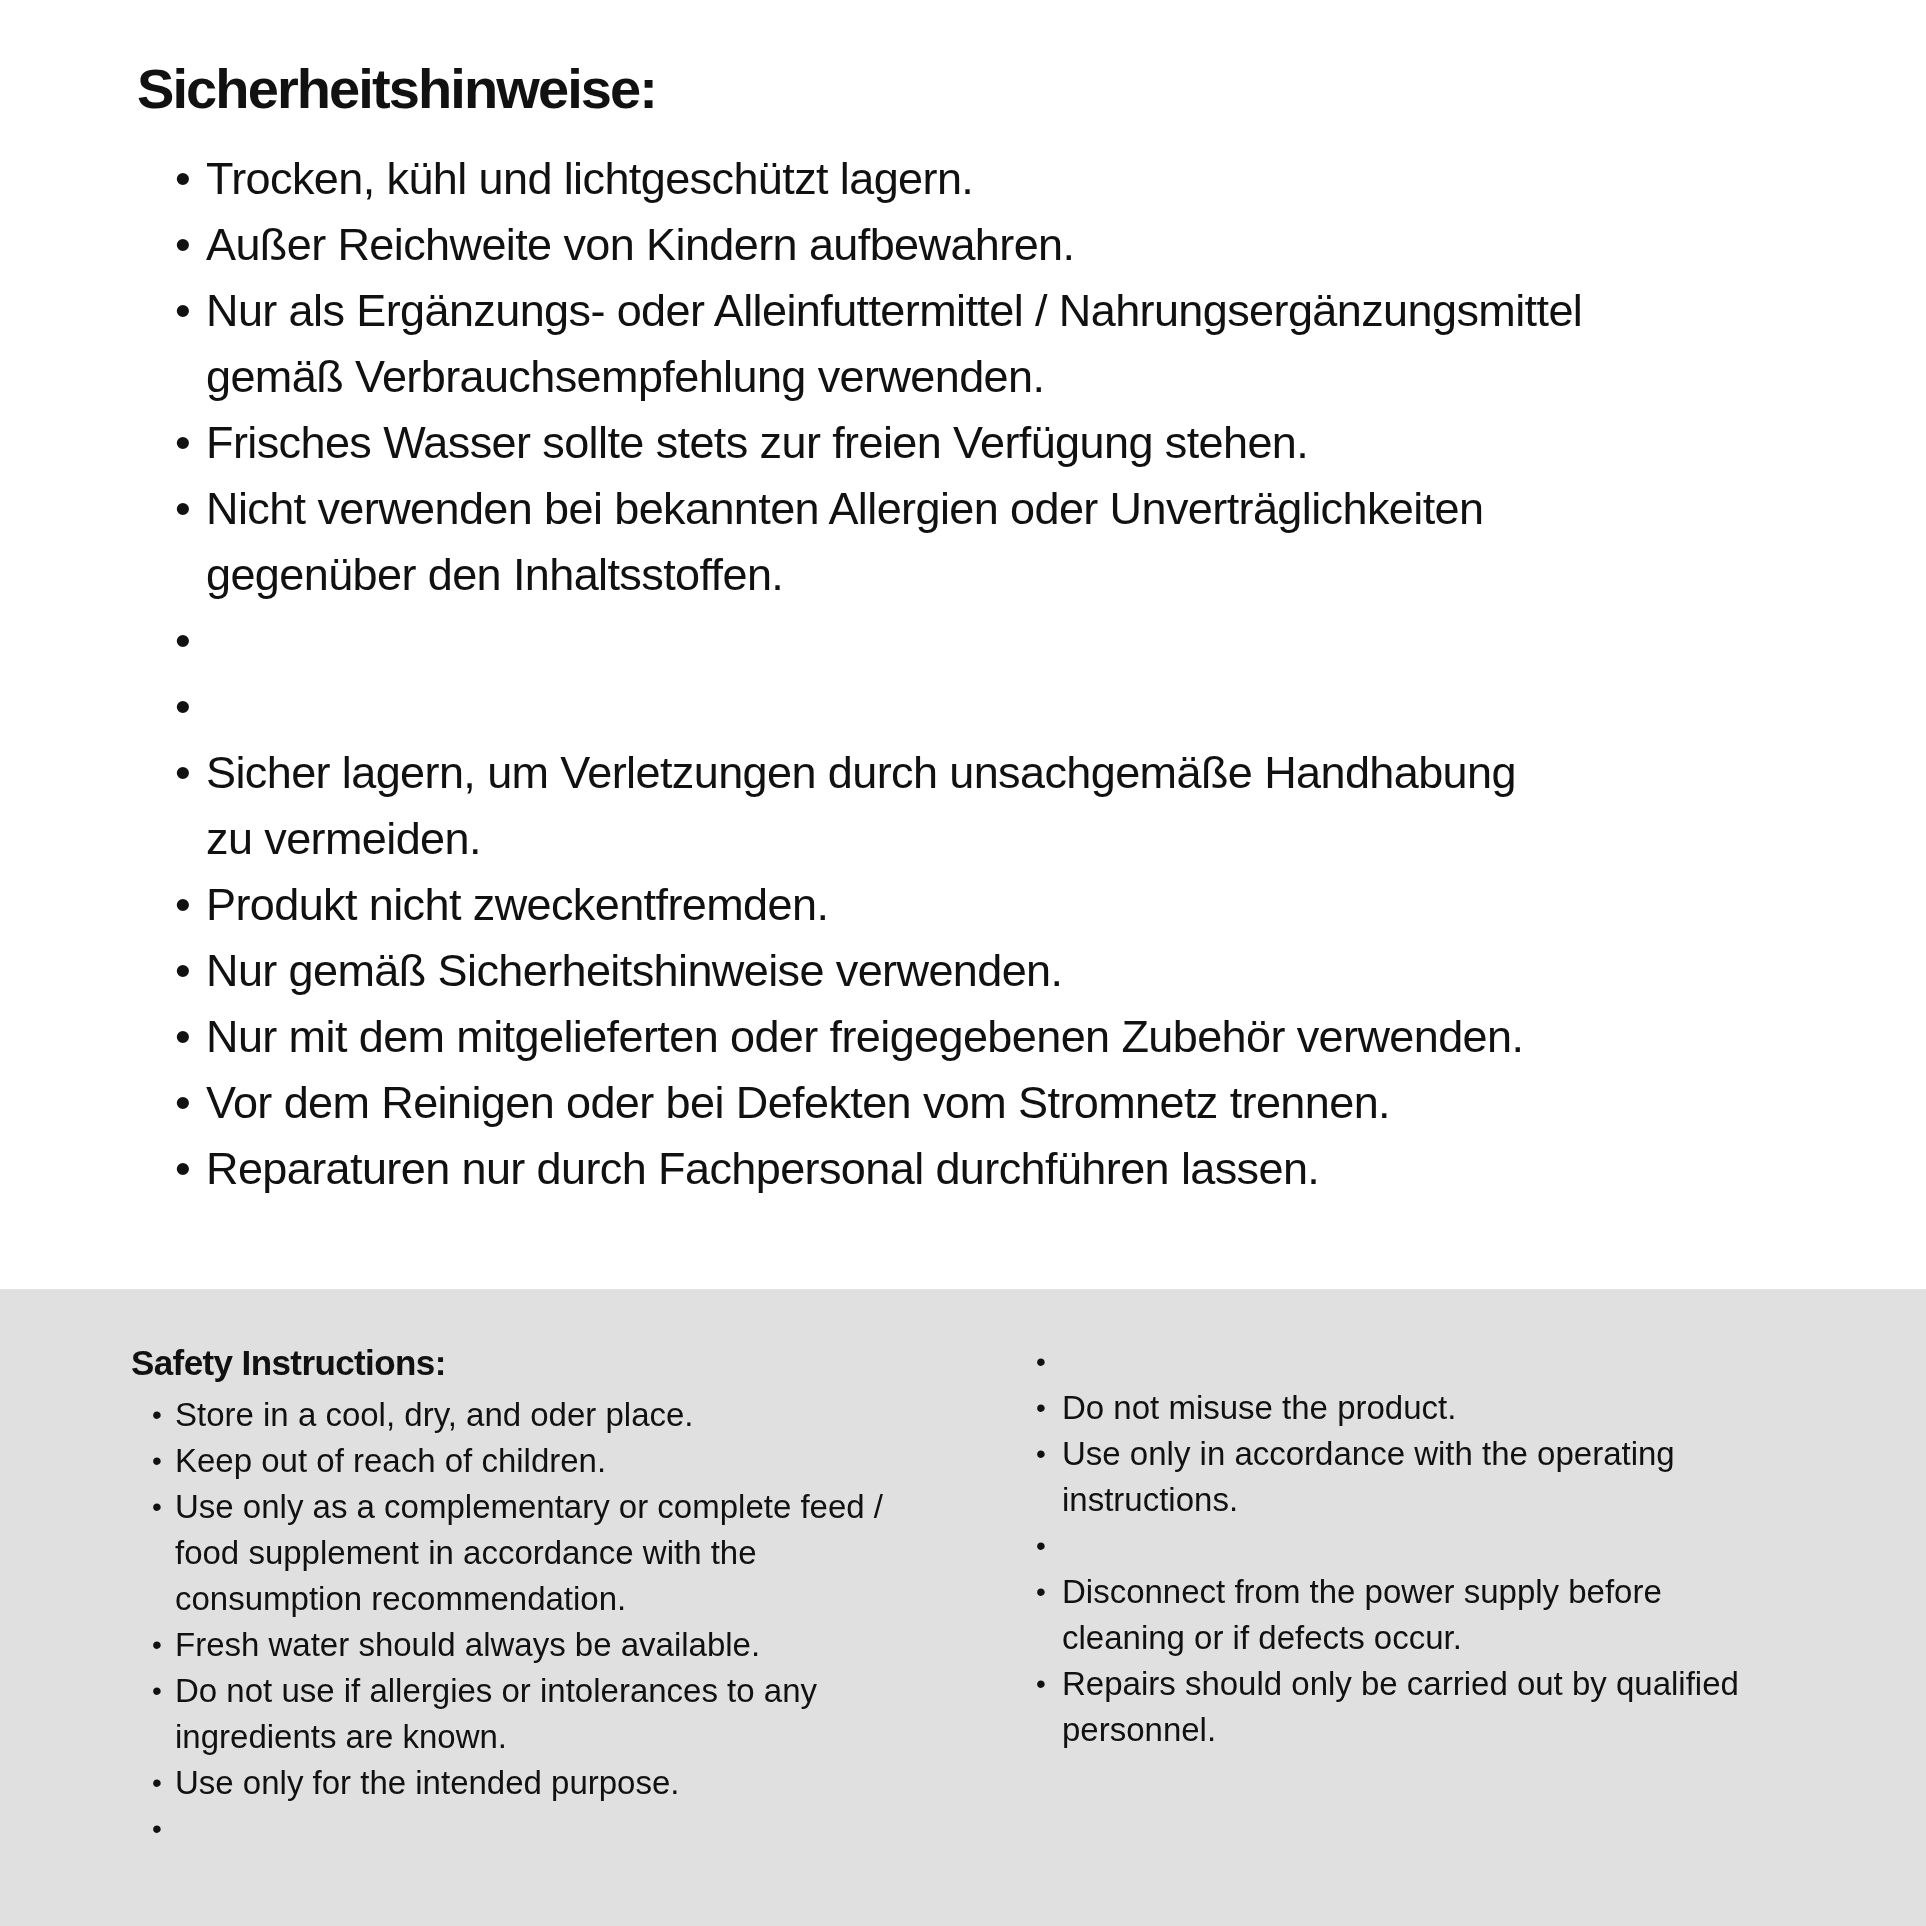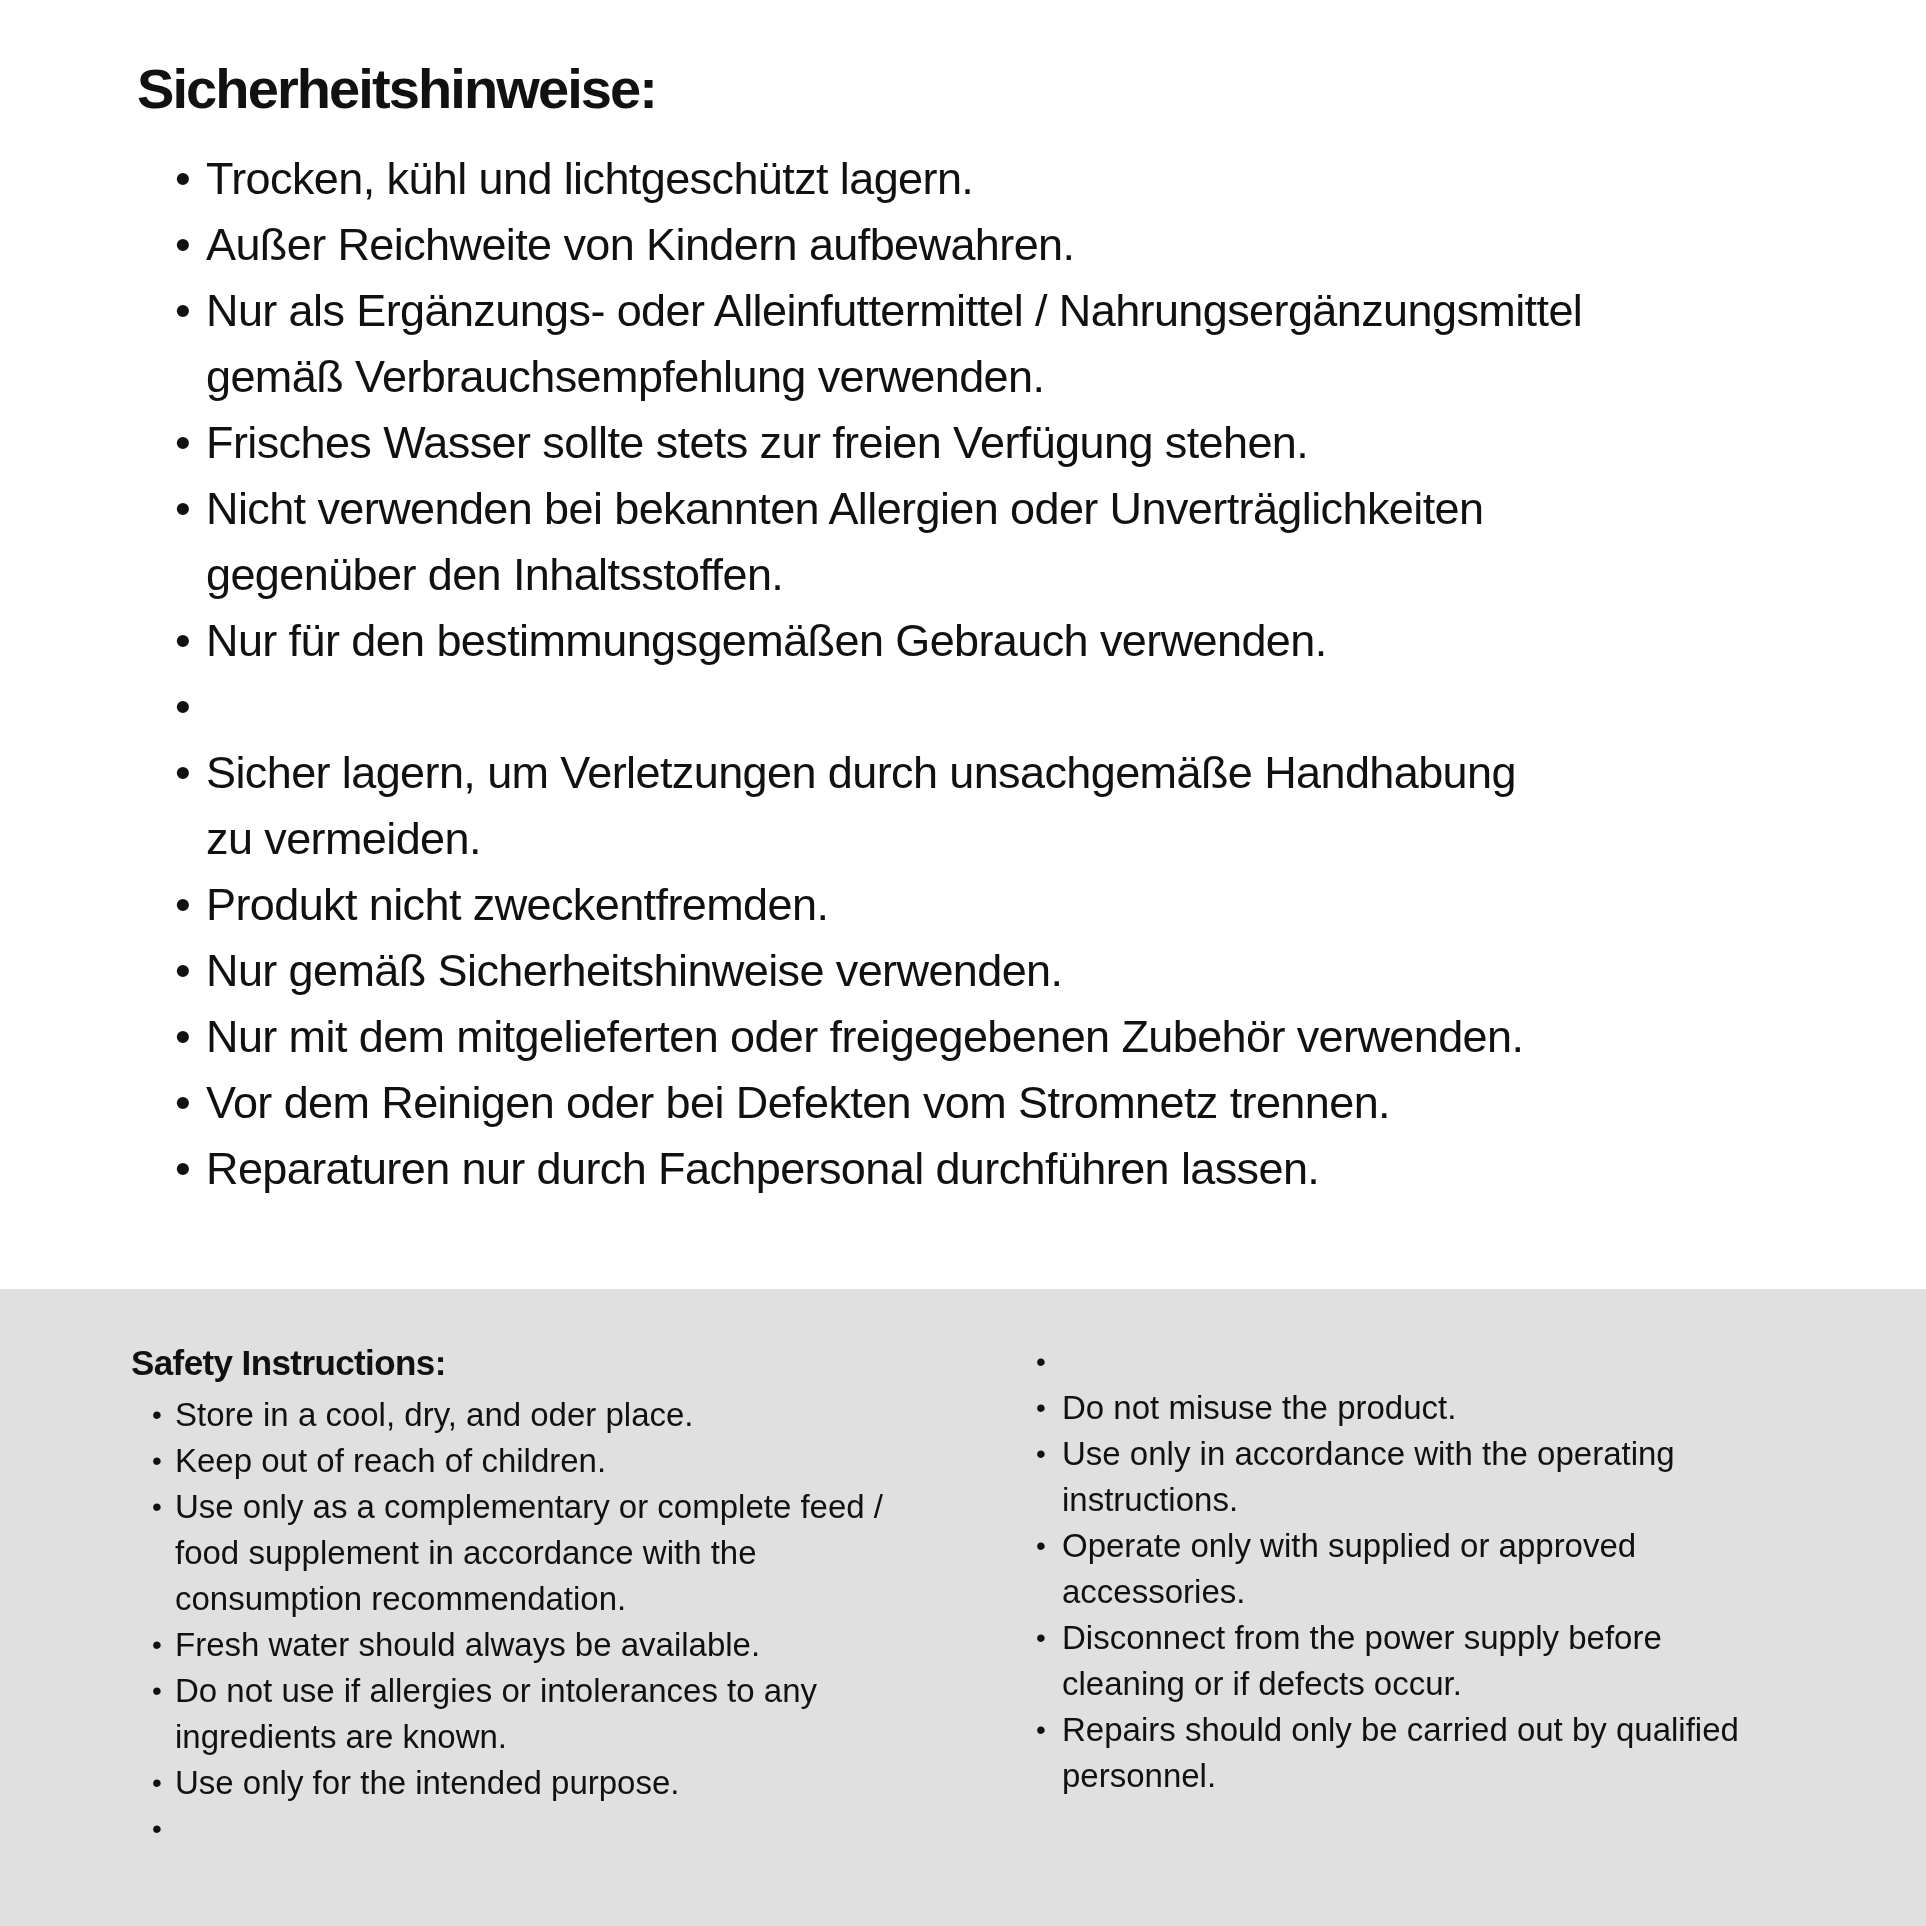--- a/index.html
+++ b/index.html
@@ -95,21 +95,20 @@
           <span class="marker">•</span>
           <span class="txt">Frisches Wasser sollte stets zur freien Verfügung stehen.</span>
         </li>
         <li>
           <span class="marker">•</span>
           <span class="txt">Nicht verwenden bei bekannten Allergien oder Unverträglichkeiten
 gegenüber den Inhaltsstoffen.</span>
         </li>
         <li>
           <span class="marker">•</span>
-          <span class="txt">Nur für den bestimmungsgemäßen Gebrauch verwenden.</span>
         </li>
         <li>
           <span class="marker">•</span>
         </li>
         <li>
           <span class="marker">•</span>
           <span class="txt">Sicher lagern, um Verletzungen durch unsachgemäße Handhabung
 zu vermeiden.</span>
         </li>
         <li>
@@ -180,22 +179,20 @@
             <span class="marker">•</span>
             <span class="txt">Do not misuse the product.</span>
           </li>
           <li>
             <span class="marker">•</span>
             <span class="txt">Use only in accordance with the operating
 instructions.</span>
           </li>
           <li>
             <span class="marker">•</span>
-            <span class="txt">Operate only with supplied or approved
-accessories.</span>
           </li>
           <li>
             <span class="marker">•</span>
             <span class="txt">Disconnect from the power supply before
 cleaning or if defects occur.</span>
           </li>
           <li>
             <span class="marker">•</span>
             <span class="txt">Repairs should only be carried out by qualified
 personnel.</span>

